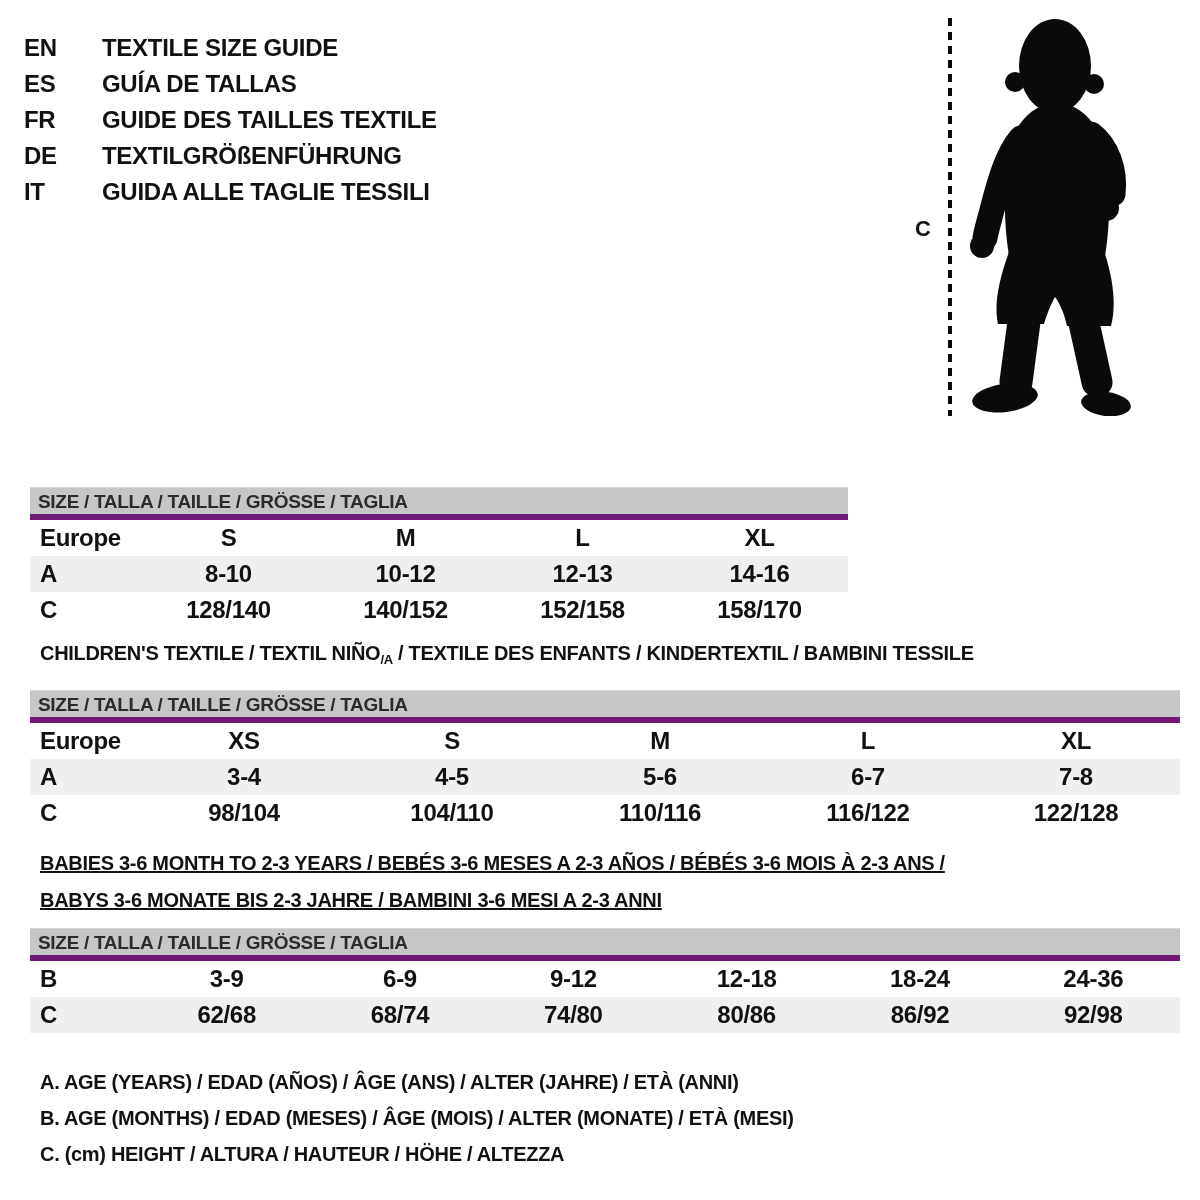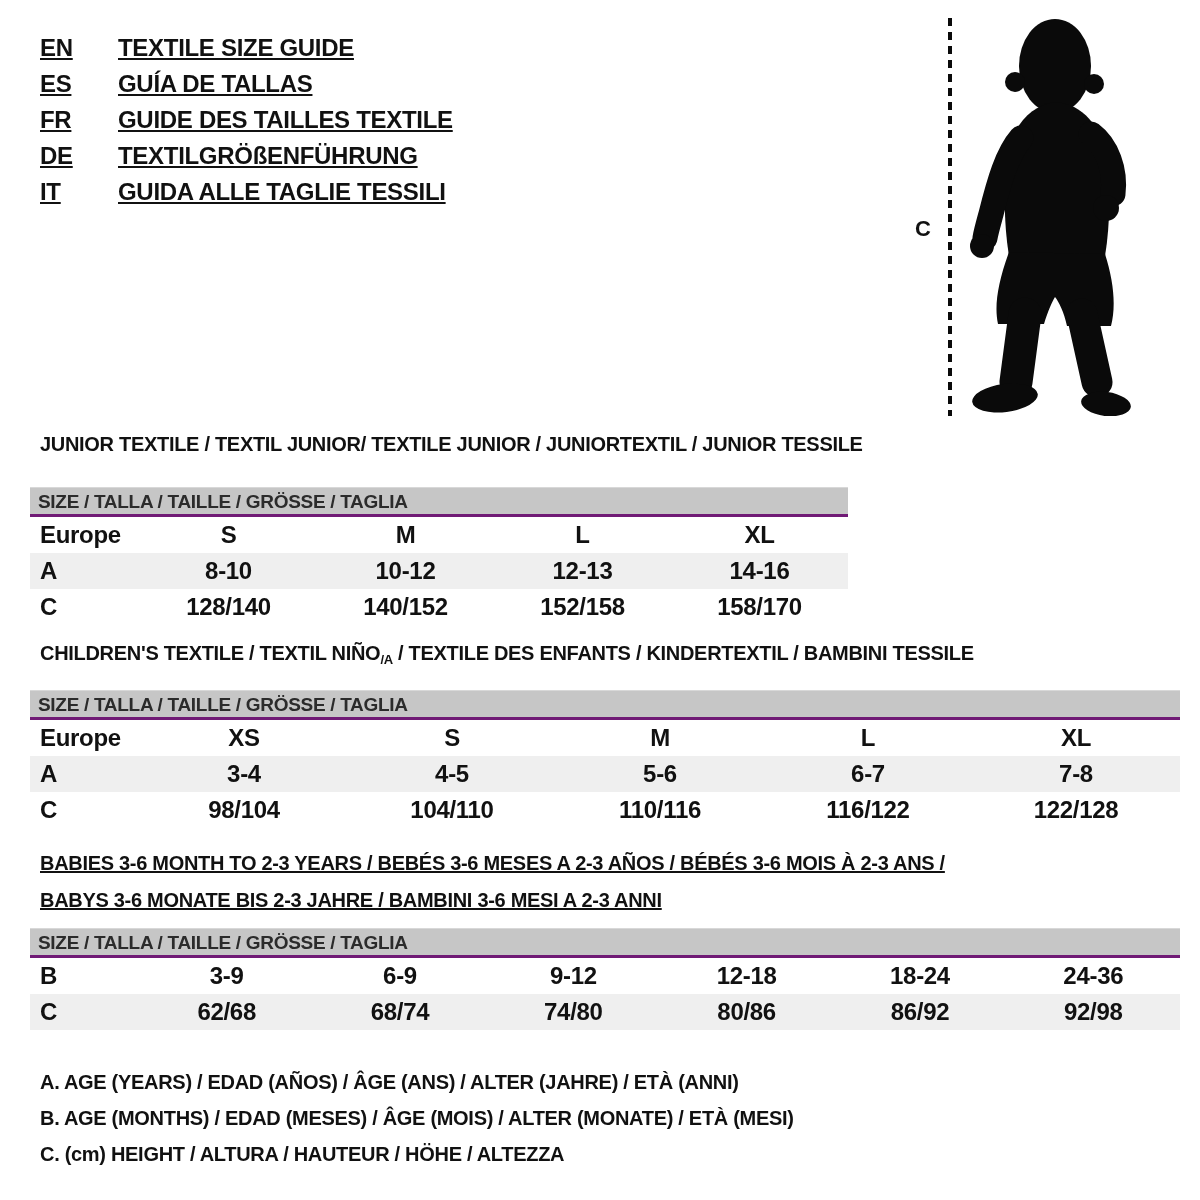--- a/index.html
+++ b/index.html
@@ -9,21 +9,21 @@
     height: 1200px;
     background: #ffffff;
     color: var(--ink, #111);
     font-family: "Liberation Sans", sans-serif;
     font-weight: 700;
     letter-spacing: -0.3px;
     overflow: hidden;
   }
 
   
-  .lang-block { position: absolute; left: 40px; top: 30px; text-decoration: underline; }
+  .lang-block { position: absolute; left: 24px; top: 30px; }
   .lang-row { display: flex; height: 36px; align-items: center; font-size: 24px; }
   .lang-code { width: 78px; }
 
   
   .figure { position: absolute; left: 905px; top: 14px; width: 250px; height: 406px; }
   .c-label { position: absolute; left: 10px; top: 202px; font-size: 22px; }
   .dash-line {
     position: absolute; left: 43px; top: 4px; width: 4px; height: 398px;
     background: repeating-linear-gradient(to bottom, var(--sil, #0a0a0a) 0 8px, transparent 8px 14px);
   }
@@ -40,21 +40,21 @@
   .sub { font-size: 13px; vertical-align: -4px; }
 
   
   .size-table { position: absolute; left: 30px; }
   .t1pos { top: 487px; width: 818px; }
   .t2pos { top: 690px; width: 1150px; }
   .t3pos { top: 928px; width: 1150px; }
   .bar {
     height: 26px; line-height: 27px;
     background: var(--bar, #c6c6c6);
-    border-bottom: 3px solid #701a75;
+    border-bottom: 6px solid #701a75;
     border-top: 1px solid #d8d8d8;
     padding-left: 8px;
     font-size: 19px;
     color: var(--bartext, #2b2b2b);
   }
   .trow { display: flex; height: 36px; align-items: center; font-size: 24px; }
   .trow.shaded { background: var(--alt, #efefef); }
   .tlabel { width: 110px; padding-left: 10px; box-sizing: border-box; }
   .tcell { flex: 1; text-align: center; }
 
@@ -103,21 +103,20 @@
       <path class="strokepart" stroke-width="25" d="M128,120 C144,132 153,156 150,180"></path>
       <circle class="fillpart" cx="143" cy="194" r="13"></circle>
       <path class="fillpart" d="M46,238 C35,268 31,292 35,310 L81,310 C85,297 89,288 92,283 C96,288 101,298 104,312 L148,312 C153,293 151,268 142,240 Z"></path>
       <path class="strokepart" stroke-width="33" d="M62,300 L53,368"></path>
       <ellipse class="fillpart" cx="42" cy="384" rx="33" ry="14" transform="rotate(-7 42 384)"></ellipse>
       <path class="strokepart" stroke-width="31" d="M119,300 L134,368"></path>
       <ellipse class="fillpart" cx="143" cy="390" rx="25" ry="12" transform="rotate(7 143 390)"></ellipse>
     </svg>
   </div>
 
-  <h2 class="sec-title t1">JUNIOR TEXTILE / TEXTIL JUNIOR/ TEXTILE JUNIOR / JUNIORTEXTIL / JUNIOR TESSILE</h2>
   <div class="size-table t1pos">
     <div class="bar">SIZE / TALLA / TAILLE / GRÖSSE / TAGLIA</div>
     <div class="rows">
         <div class="trow">
           <span class="tlabel">Europe</span>
           <span class="tcell">S</span>
           <span class="tcell">M</span>
           <span class="tcell">L</span>
           <span class="tcell">XL</span>
         </div>

